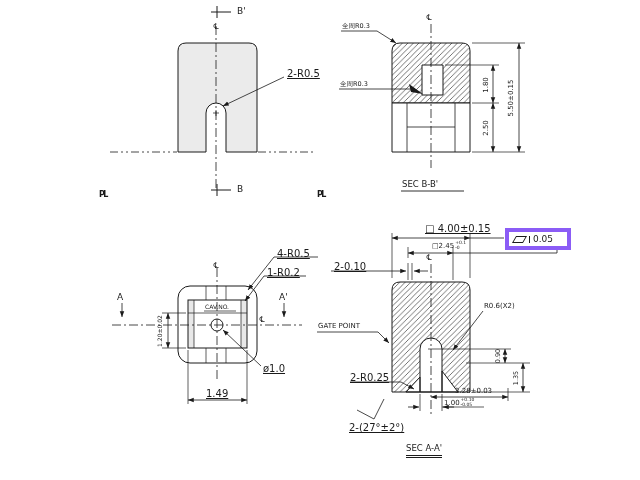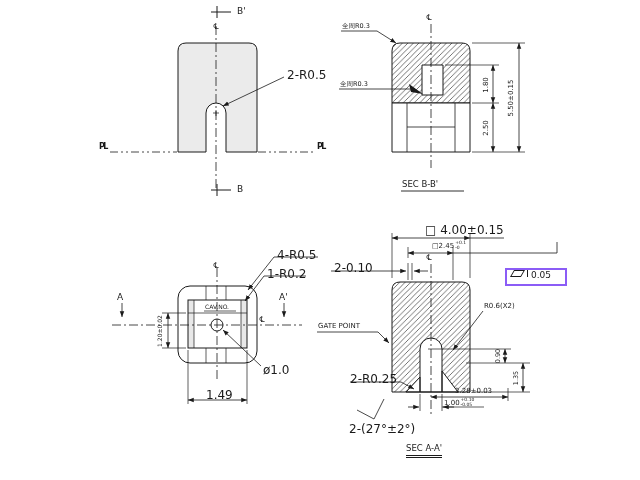--- a/index.html
+++ b/index.html
@@ -1,27 +1,27 @@
 <!DOCTYPE html>
 <html><head>
 <meta charset="utf-8">
 <style>
   html,body{margin:0;padding:0;background:#fff;}
   #stage{position:relative;width:640px;height:480px;background:#ffffff;overflow:hidden;
          font-family:"DejaVu Sans",sans-serif;color:#1a1a1a;}
   svg{position:absolute;left:0;top:0;}
   .lbl{position:absolute;white-space:nowrap;color:#1a1a1a;line-height:1;}
-  .fs6{font-size:6px;} .fs65{font-size:6.5px;} .fs7{font-size:7px;} .fs75{font-size:12px;}
+  .fs6{font-size:6px;} .fs65{font-size:6.5px;} .fs7{font-size:7px;} .fs75{font-size:10px;text-decoration:underline;}
   .fs8{font-size:8px;} .fs85{font-size:8.5px;} .fs9{font-size:9px;}
   .vtext{transform:translate(-50%,-50%) rotate(-90deg);}
   .ctr{transform:translate(-50%,-50%);}
-  .pl{letter-spacing:-1.5px;font-weight:bold;}
+  .pl{letter-spacing:-1.5px;font-weight:bold;margin-top:48px;}
   .stack{display:inline-flex;flex-direction:column;vertical-align:middle;font-size:4.5px;line-height:1.05;margin-left:1px;}
   .title-double{border-bottom:3px double #1a1a1a;padding-bottom:2px;}
-  .fcf{position:absolute;display:flex;align-items:flex-start;border:2px solid #8b5cf6;background:#fff;height:14px;margin-top:40px;}
+  .fcf{position:absolute;display:flex;align-items:center;border:4px solid #8b5cf6;background:#fff;height:14px;}
   .fcf-cell{display:flex;align-items:center;justify-content:center;padding:0 3px;}
   .fcf-sym{border-right:1px solid #1a1a1a;width:14px;}
   .flatness{width:9px;height:5px;border:1px solid #1a1a1a;transform:skewX(-30deg);}
 </style>
 </head>
 <body>
 
 <div id="stage">
 
 <svg width="640" height="480" viewBox="0 0 640 480">

